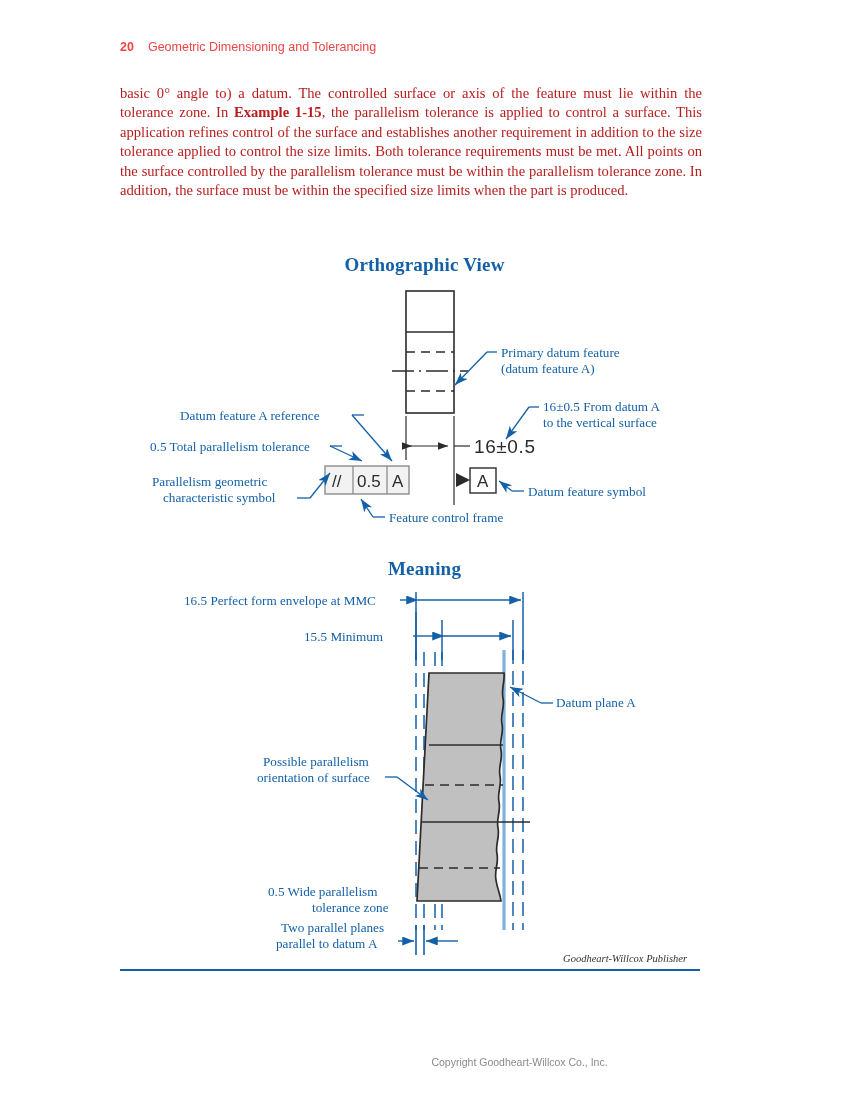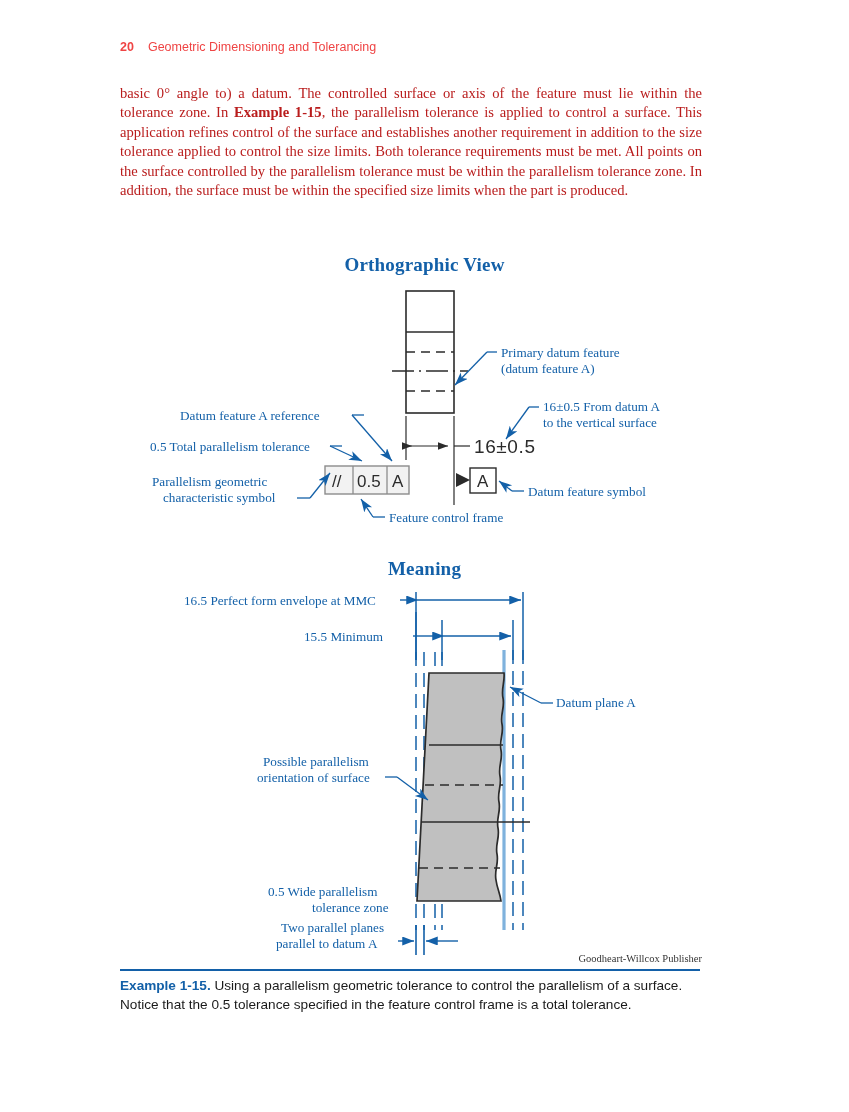--- a/index.html
+++ b/index.html
@@ -69,23 +69,24 @@
     left: 0;
     top: 0;
     width: 849px;
     height: 1112px;
     pointer-events: none;
   }
 
   
   .credit {
     position: absolute;
-    right: 147px;
+    right: 162px;
     top: 953px;
     font-family: "Liberation Serif", serif;
+    font-style: italic;
     font-size: 10.5px;
     color: #333;
     white-space: nowrap;
   }
   .caprule {
     position: absolute;
     left: 120px;
     top: 969px;
     width: 580px;
     height: 2px;
@@ -293,17 +294,17 @@
       <line x1="398" y1="941" x2="414" y2="941" stroke="#1360a8" stroke-width="1.4" marker-end="url(#arrHeadB)"></line>
       <line x1="442" y1="941" x2="426" y2="941" stroke="#1360a8" stroke-width="1.4" marker-end="url(#arrHeadB)"></line>
       <line x1="442" y1="941" x2="458" y2="941" stroke="#1360a8" stroke-width="1.4"></line>
       <line x1="416" y1="925" x2="416" y2="955" stroke="#1360a8" stroke-width="1.6"></line>
       <line x1="424" y1="925" x2="424" y2="955" stroke="#1360a8" stroke-width="1.6"></line>
     </g>
   </svg>
 
   <div class="credit">Goodheart-Willcox Publisher</div>
   <div class="caprule"></div>
-  <div class="caption">
-    <span class="lead">Example 1-15.</span><span> Using a parallelism geometric tolerance to control the parallelism of a surface. Notice that the 0.5 tolerance specified in the feature control frame is a total tolerance.</span>
+  <div class="copyline">
+    <span>Copyright Goodheart-Willcox Co., Inc.</span>
   </div>
 
 </div>
 
 </body></html>

